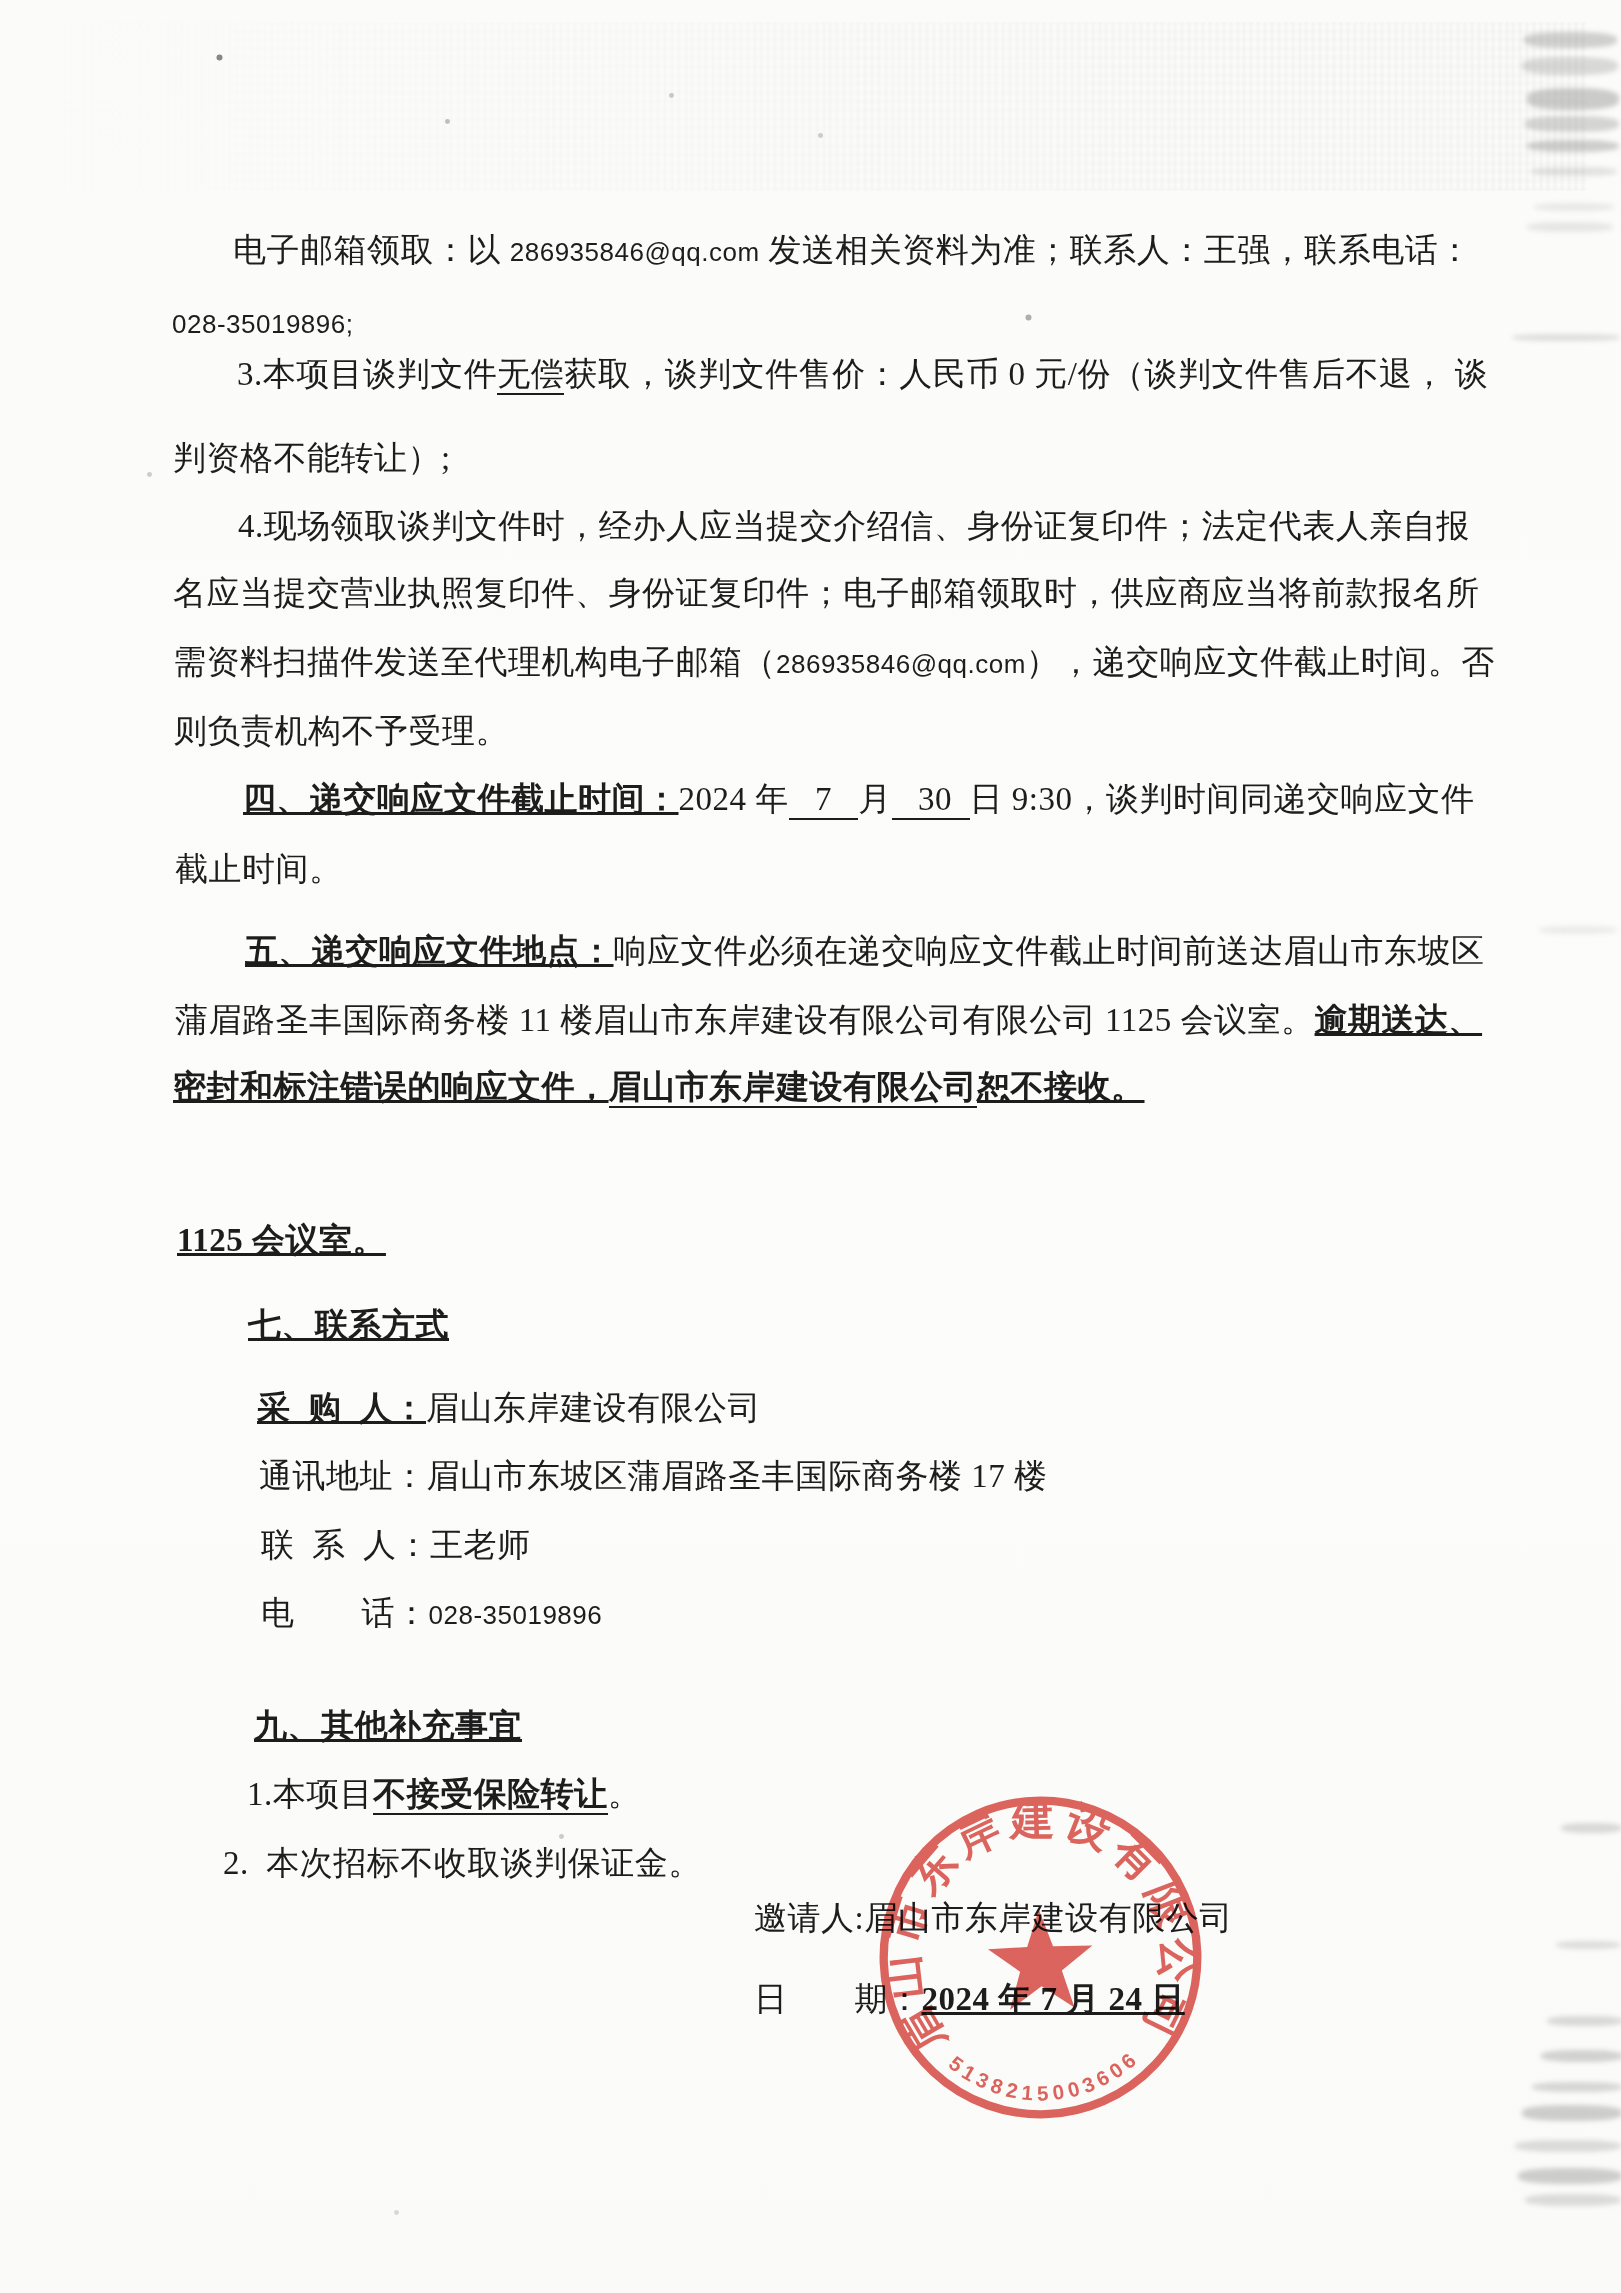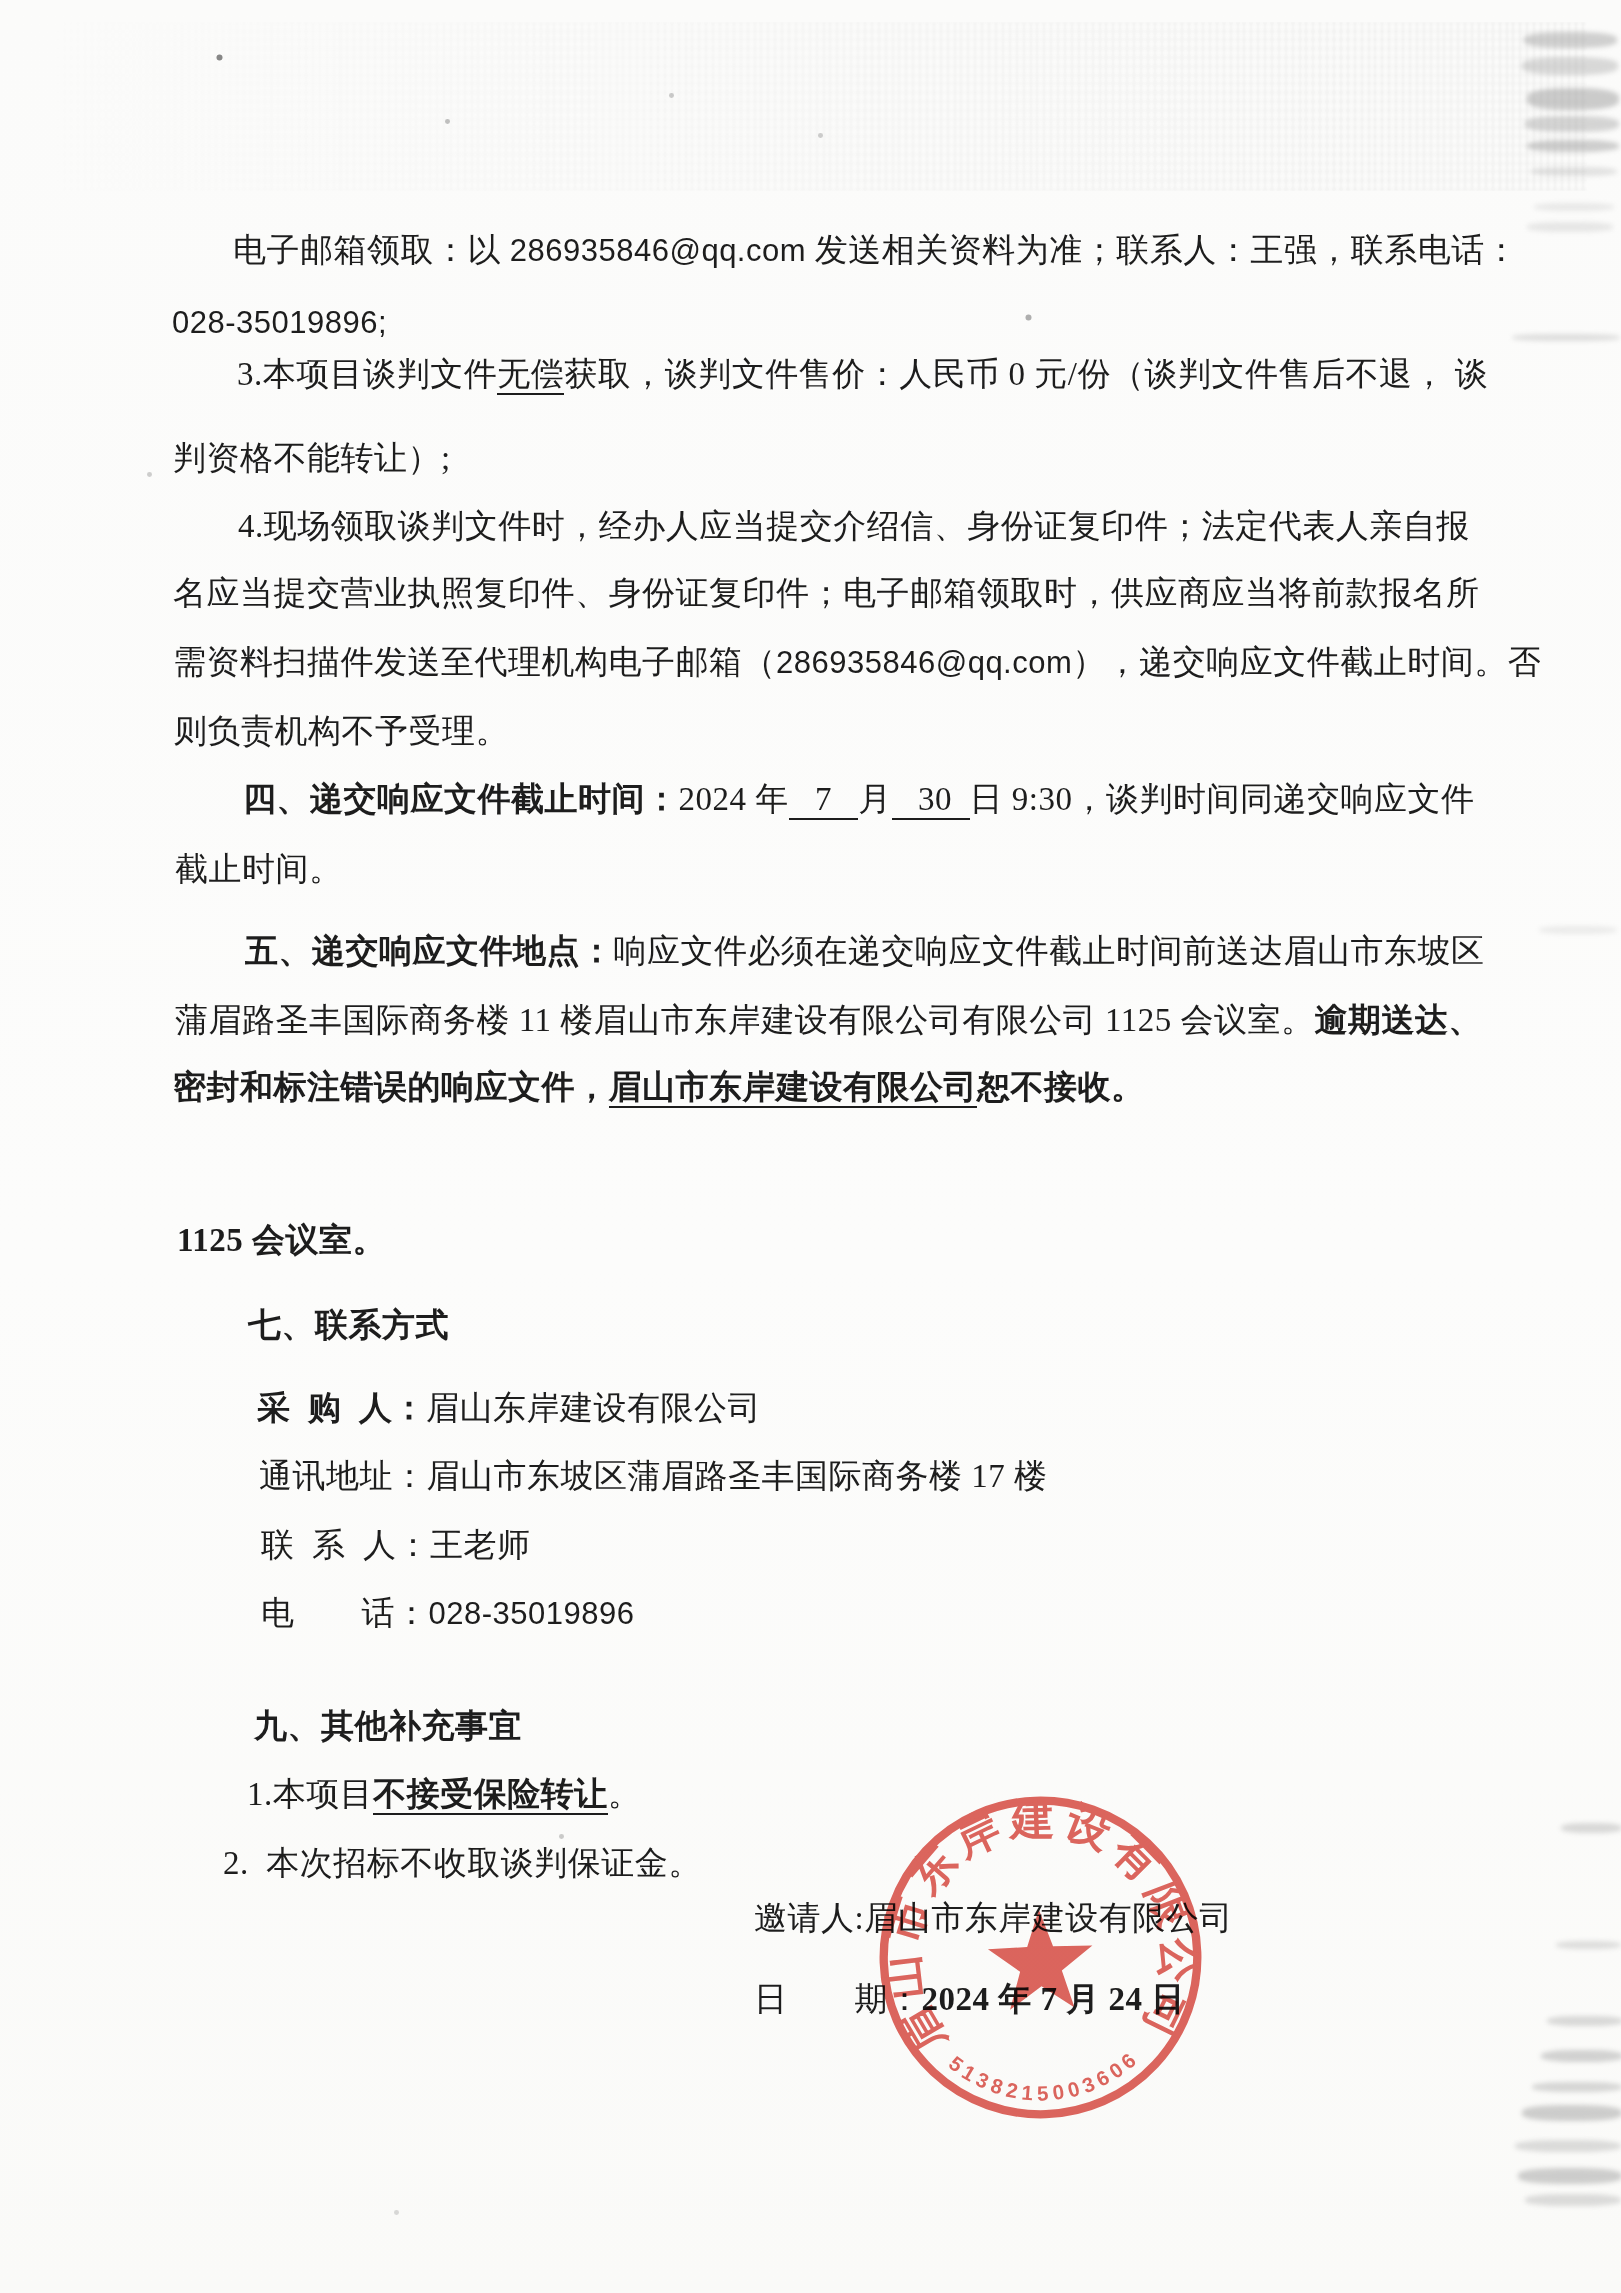--- a/index.html
+++ b/index.html
@@ -13,24 +13,24 @@
     color:#1d1d1d;
   }
   .ln{
     position:absolute;
     white-space:pre;
     font-size:33px;
     letter-spacing:0.5px;
     line-height:1.25;
     z-index:2;
   }
-  .b{font-weight:bold;}
+  .b{font-weight:bold;text-decoration:underline;}
   .u{border-bottom:2px solid #1d1d1d;padding-bottom:1px;}
   .bu{font-weight:bold;border-bottom:2.9px solid #1d1d1d;padding-bottom:1px;}
-  .lat{font-family:"Liberation Sans","DejaVu Sans",sans-serif;font-size:31px;}
+  .lat{font-family:"Liberation Sans","DejaVu Sans",sans-serif;font-size:26px;}
   
   .noise-top{
     position:absolute;left:29px;top:21.6px;width:1558px;height:169px;z-index:1;
     background:
       repeating-linear-gradient(90deg, rgba(100,100,100,.06) 0 2px, transparent 2px 6.9px),
       repeating-linear-gradient(0deg, rgba(120,120,120,.035) 0 2.9px, transparent 2.9px 8.8px);
     filter:blur(1px);
     -webkit-mask-image:linear-gradient(90deg, transparent 0, rgba(0,0,0,.3) 18%, rgba(0,0,0,.7) 55%, #000 100%);
     mask-image:linear-gradient(90deg, transparent 0, rgba(0,0,0,.3) 18%, rgba(0,0,0,.7) 55%, #000 100%);
   }

